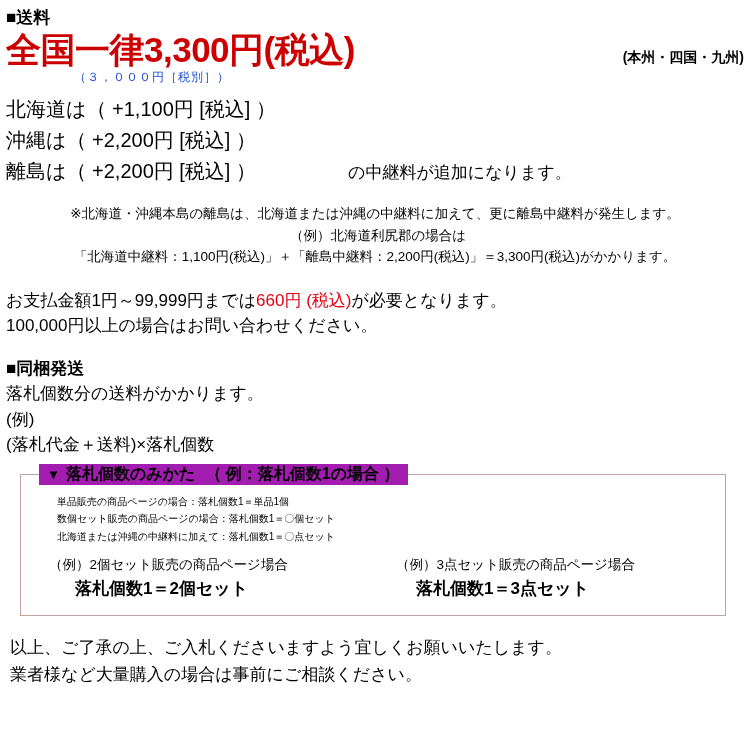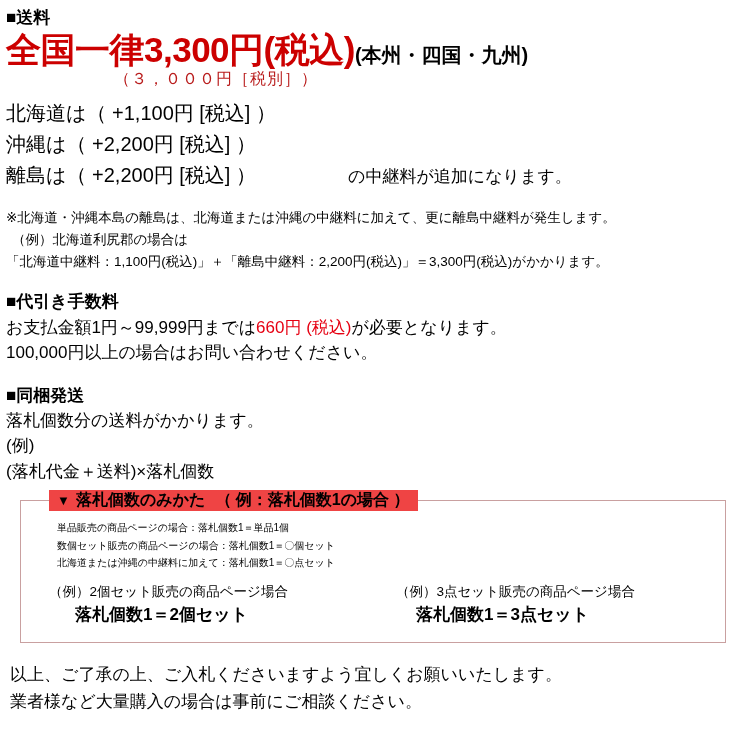--- a/index.html
+++ b/index.html
@@ -27,38 +27,39 @@
     font-weight: bold;
     line-height: 1.2;
     margin: 0 0 2px 0;
   }
 
   
   .headline-row {
     display: flex;
     align-items: baseline;
     margin: 4px 0 0 0;
+    justify-content: space-between;
   }
   .headline-main {
     color: #cc0000;
     font-weight: bold;
     font-size: 35px;
     line-height: 1.05;
     letter-spacing: -0.5px;
   }
   .headline-sub {
-    font-size: 20px;
+    font-size: 14px;
     font-weight: bold;
     color: #000;
     white-space: nowrap;
   }
   .headline-note {
-    font-size: 16px;
-    color: #b91c1c;
-    margin: 0 0 8px 108px;
+    font-size: 12px;
+    color: #1d4ed8;
+    margin: 0 0 8px 68px;
     letter-spacing: 1px;
   }
 
   .line {
     font-size: 20px;
     line-height: 1.55;
     white-space: pre;
   }
   .region-block {
     position: relative;
@@ -71,20 +72,21 @@
   .region-suffix {
     font-size: 17px;
     margin-left: 92px;
     font-family: Liberation Mono, monospace;
   }
 
   .small-note {
     font-size: 13.5px;
     line-height: 1.6;
     margin-top: 16px;
+    text-align: center;
   }
   .small-note .indent {
     padding-left: 6px;
   }
 
   .block-gap {
     margin-top: 20px;
   }
 
   .fee-line {
@@ -100,22 +102,22 @@
   .box {
     position: relative;
     border: 1px solid #c9a0a0;
     margin: 16px 18px 0 14px;
     padding: 18px 10px 14px 10px;
     box-sizing: border-box;
   }
   .box-title {
     position: absolute;
     top: -11px;
-    left: 28px;
-    background: #ef4444;
+    left: 18px;
+    background: #a21caf;
     padding: 0 8px;
     font-size: 16px;
     font-weight: bold;
     white-space: nowrap;
   }
   .box-title .tri {
     font-size: 13px;
     margin-right: 6px;
   }
   .box-title .case {
@@ -181,21 +183,20 @@
     </div>
   </div>
 
   <div class="small-note">
     <div>※北海道・沖縄本島の離島は、北海道または沖縄の中継料に加えて、更に離島中継料が発生します。</div>
     <div class="indent">（例）北海道利尻郡の場合は</div>
     <div>「北海道中継料：1,100円(税込)」＋「離島中継料：2,200円(税込)」＝3,300円(税込)がかかります。</div>
   </div>
 
   <div class="block-gap">
-    <div class="section-head">■代引き手数料</div>
     <div class="fee-line">
       <span>お支払金額1円～99,999円までは</span><span class="red">660円 (税込)</span><span>が必要となります。</span>
     </div>
     <div class="fee-line">100,000円以上の場合はお問い合わせください。</div>
   </div>
 
   <div class="block-gap">
     <div class="section-head">■同梱発送</div>
     <div class="fee-line">落札個数分の送料がかかります。</div>
     <div class="fee-line">(例)</div>

